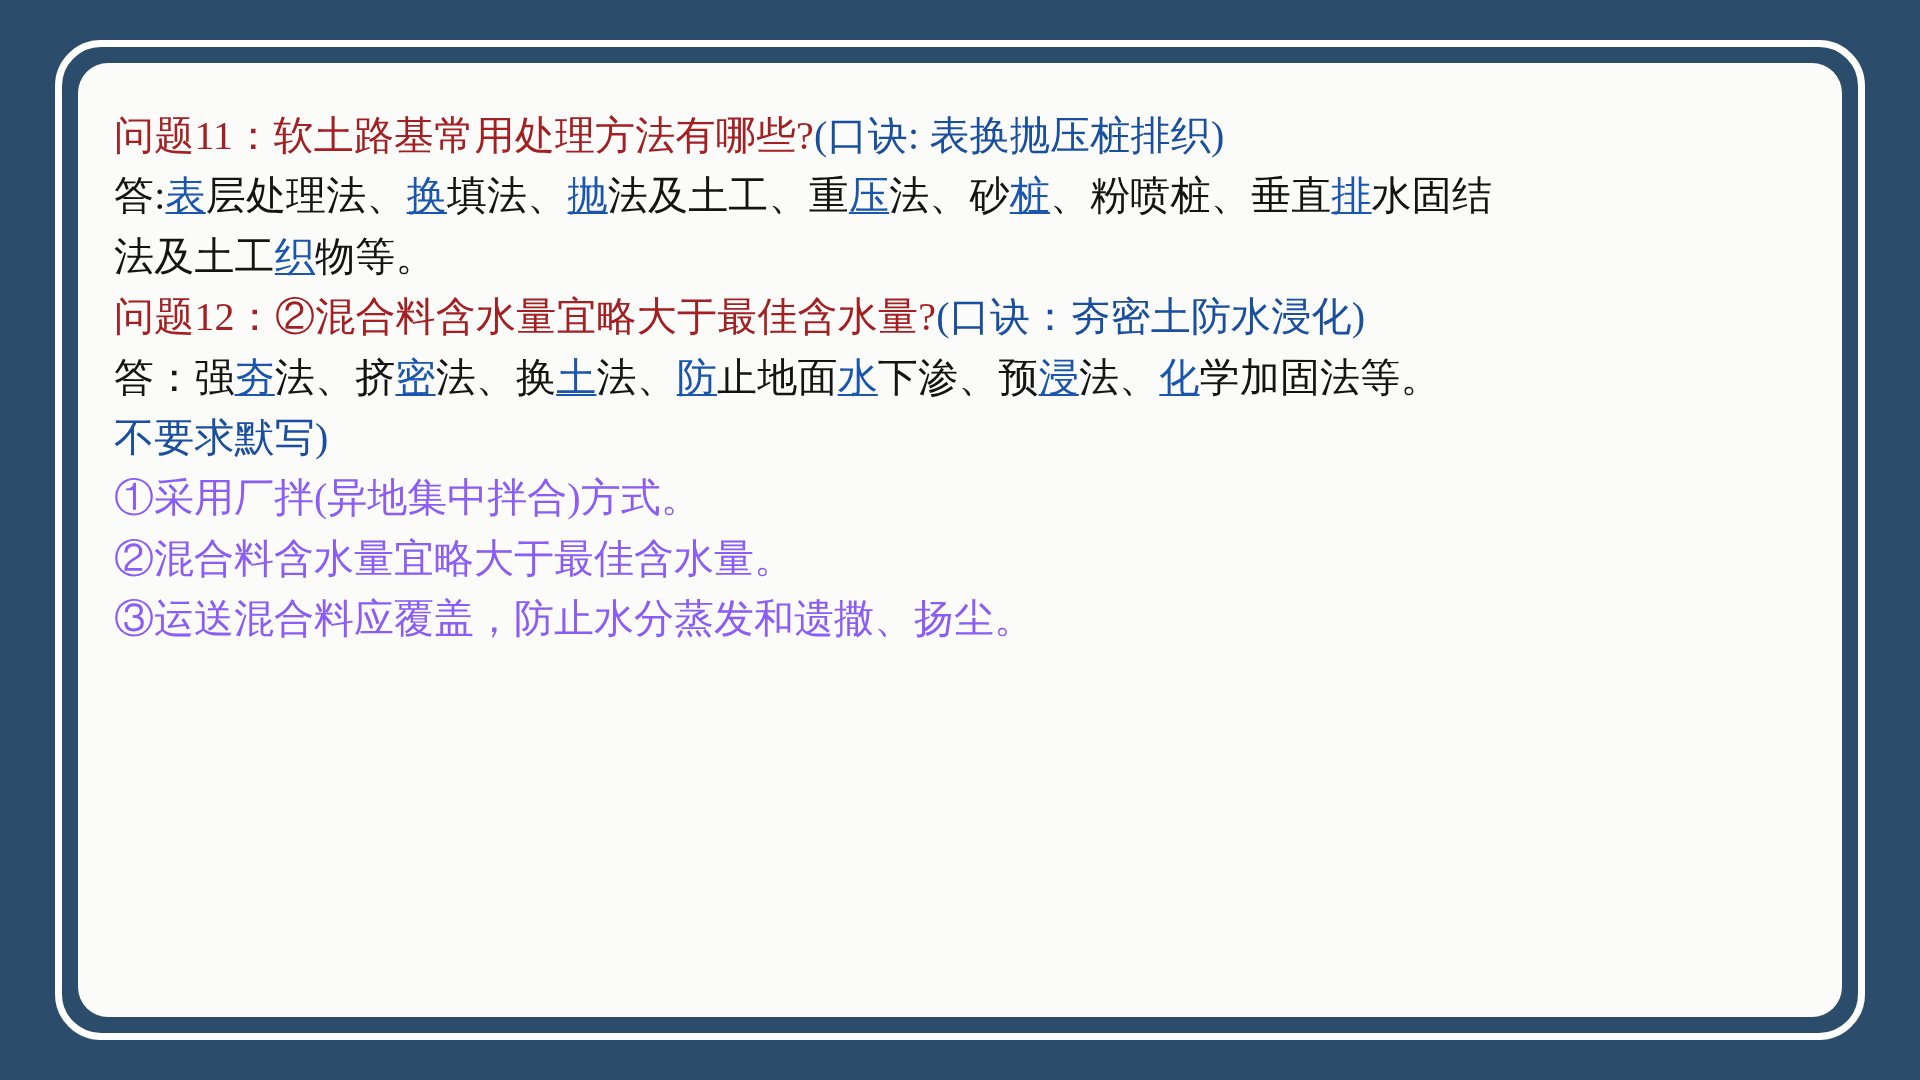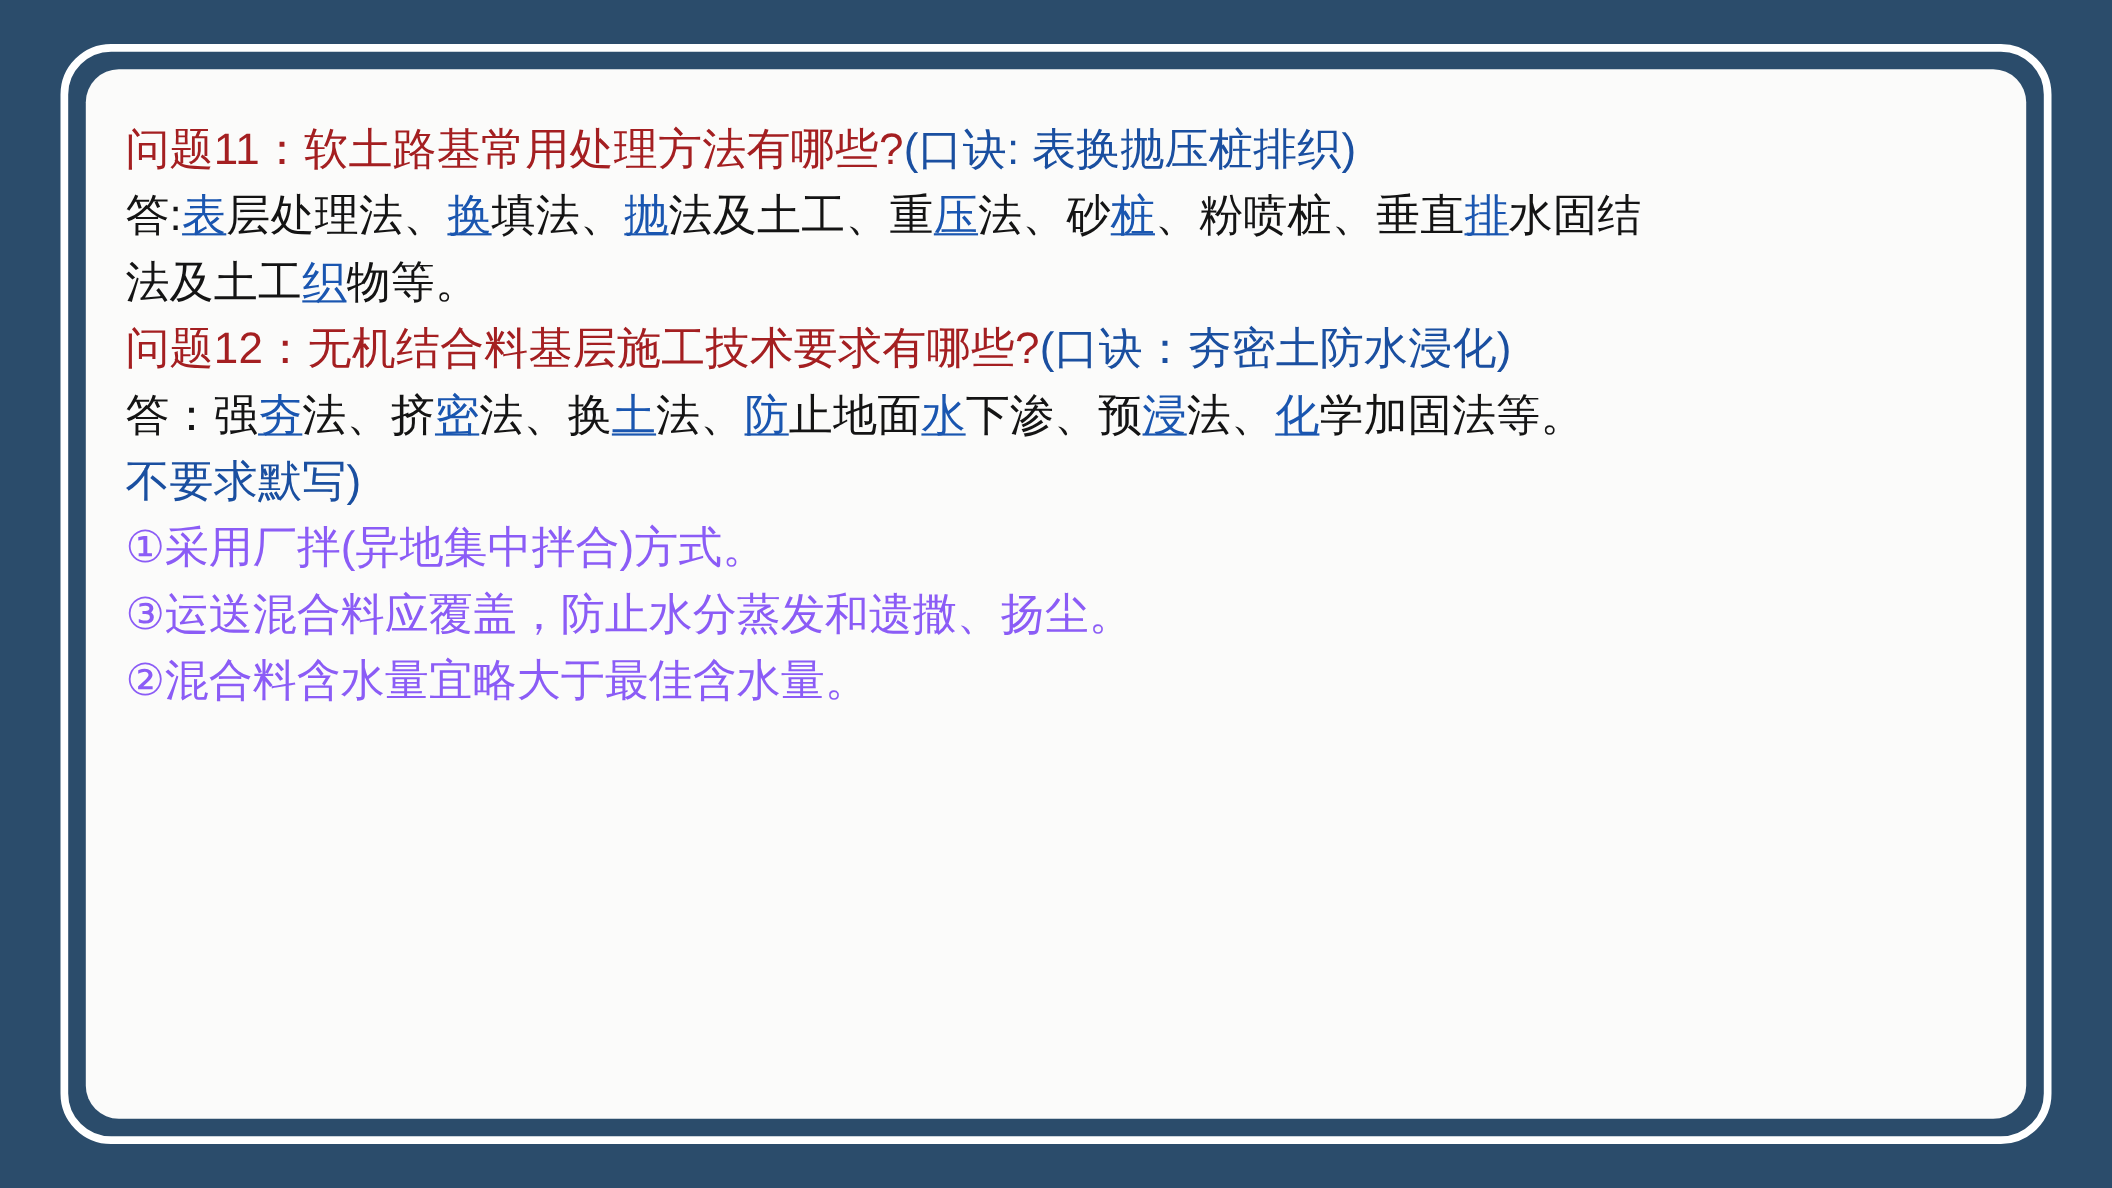--- a/index.html
+++ b/index.html
@@ -24,20 +24,21 @@
     background:transparent;
     pointer-events:none;
   }
   #card {
     position:absolute;
     left:78px; top:63px;
     width:1764px; height:954px;
     background:#fbfbfa;
     border-radius:30px;
     padding:44px 36px 30px 36px;
+    font-family:Liberation Serif, serif;
   }
   .line {
     font-size:40px;
     line-height:1.46;
     color:#1a1a1a;
     white-space:nowrap;
     letter-spacing:0.2px;
   }
   .q { color:#a41f21; }
   .mn { color:#1a4fa0; }
@@ -61,30 +62,30 @@
 
     <div class="line blk">
       <span class="ans">答:</span><span class="kw">表</span><span class="ans">层处理法、</span><span class="kw">换</span><span class="ans">填法、</span><span class="kw">抛</span><span class="ans">法及土工、重</span><span class="kw">压</span><span class="ans">法、砂</span><span class="kw">桩</span><span class="ans">、粉喷桩、垂直</span><span class="kw">排</span><span class="ans">水固结</span>
     </div>
 
     <div class="line blk">
       <span class="ans">法及土工</span><span class="kw">织</span><span class="ans">物等。</span>
     </div>
 
     <div class="line blk">
-      <span class="q">问题12：无机结合料基层施工技术要求有哪些?</span><span class="mn">(口诀：夯密土防水浸化)</span>
+      <span class="q">问题12：②混合料含水量宜略大于最佳含水量?</span><span class="mn">(口诀：夯密土防水浸化)</span>
     </div>
 
     <div class="line blk">
       <span class="ans">答：强</span><span class="kw">夯</span><span class="ans">法、挤</span><span class="kw">密</span><span class="ans">法、换</span><span class="kw">土</span><span class="ans">法、</span><span class="kw">防</span><span class="ans">止地面</span><span class="kw">水</span><span class="ans">下渗、预</span><span class="kw">浸</span><span class="ans">法、</span><span class="kw">化</span><span class="ans">学加固法等。</span>
     </div>
 
 
     <div class="line blk">
       <span class="mn">不要求默写)</span>
     </div>
 
     <div class="item blk">①采用厂拌(异地集中拌合)方式。</div>
+    <div class="item blk">②混合料含水量宜略大于最佳含水量。</div>
     <div class="item blk">③运送混合料应覆盖，防止水分蒸发和遗撒、扬尘。</div>
-    <div class="item blk">②混合料含水量宜略大于最佳含水量。</div>
 
   </div>
 </div>
 
 </body></html>

